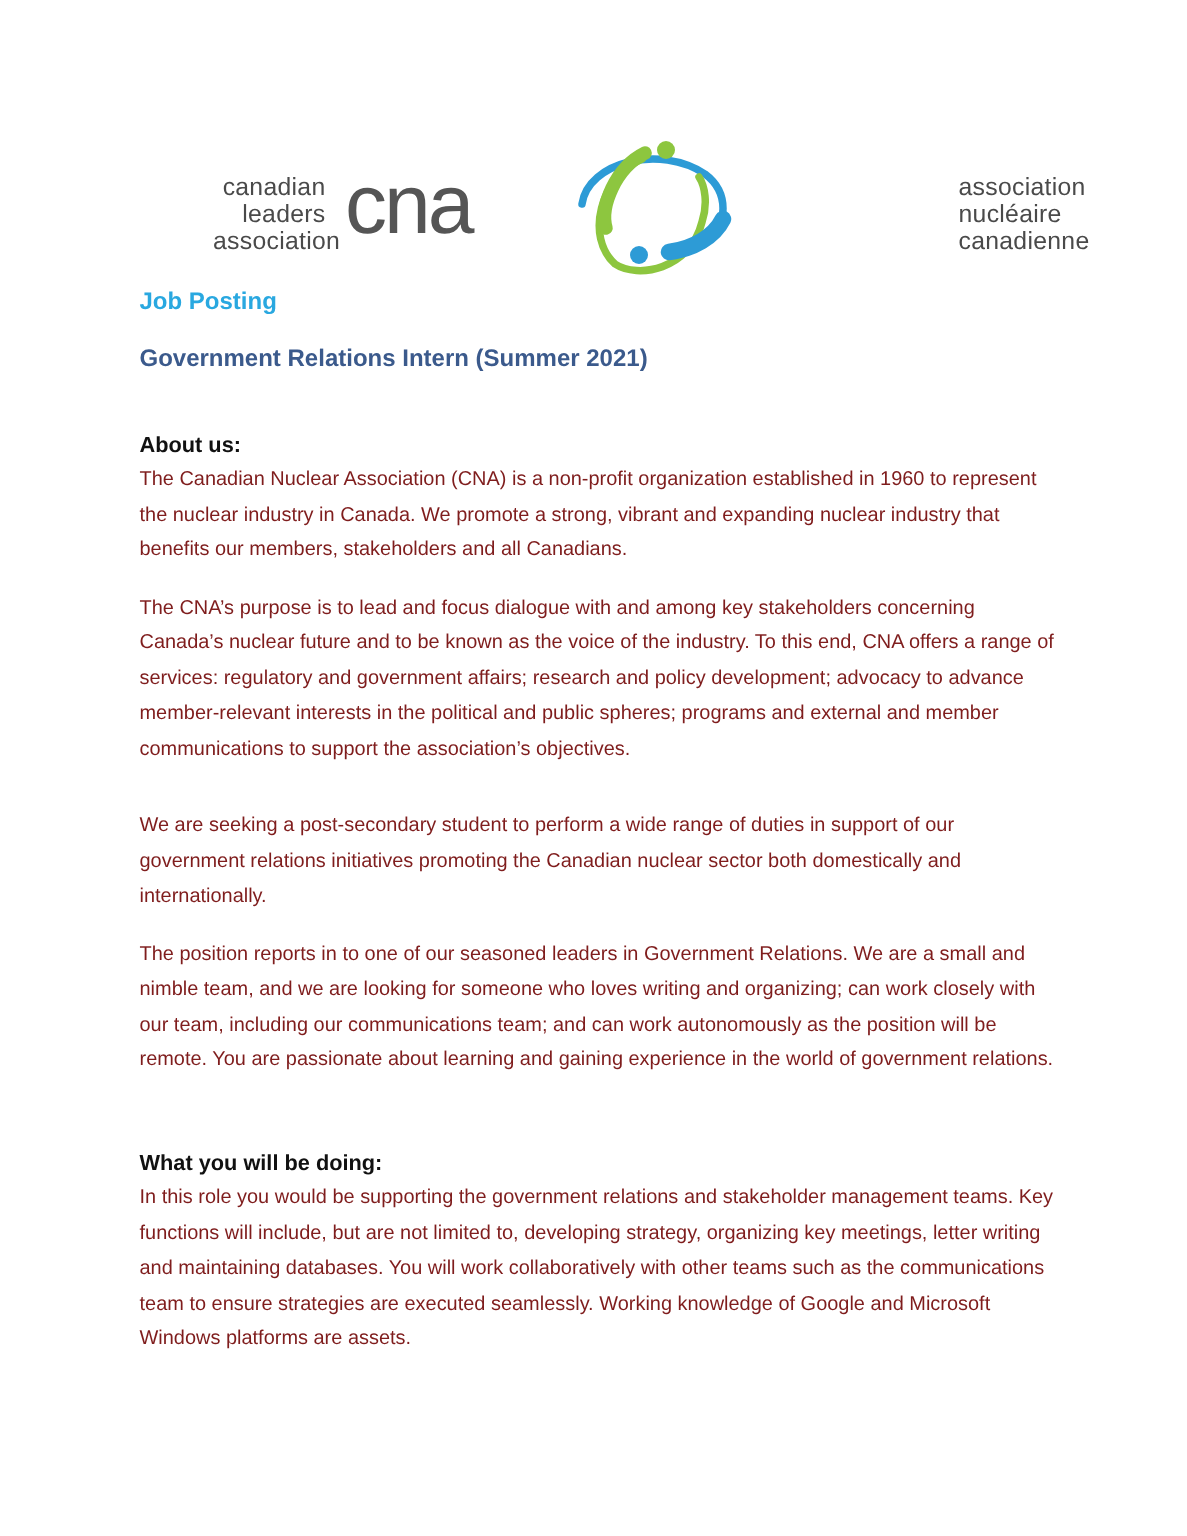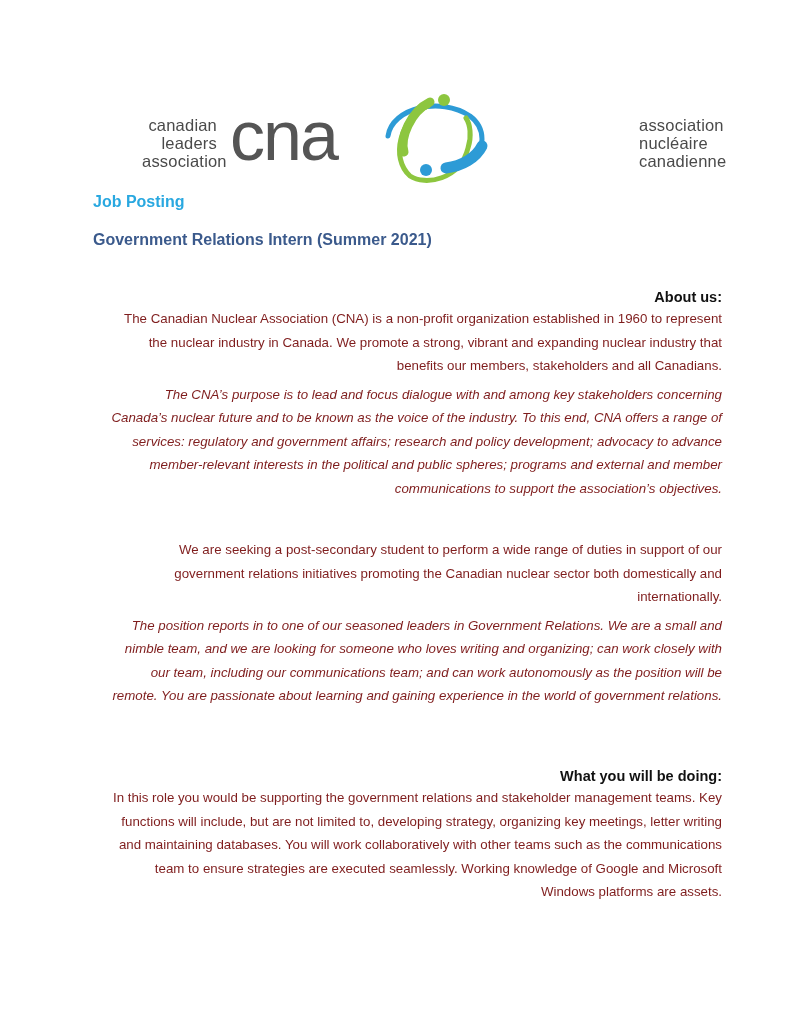--- a/index.html
+++ b/index.html
@@ -2,30 +2,30 @@
 <html><head>
   <meta charset="utf-8">
   <style>
     html, body { margin: 0; padding: 0; background: #ffffff; }
     body { width: 791px; height: 1024px; position: relative; overflow: hidden;
            font-family: "Liberation Sans", sans-serif; color: #111; }
     .logo { position: absolute; left: 94px; top: 88px; width: 590px; height: 100px; margin-left: 48px; }
     .logo .lbl { position: absolute; font-size: 16.5px; line-height: 18px; color: #4a4a4a; letter-spacing: 0.2px; }
     .logo .lbl-left { left: 0; top: 28px; text-align: right; width: 75px; }
     .logo .lbl-right { left: 497px; top: 28px; text-align: left; width: 100px; }
-    .logo .big { position: absolute; top: 6px; font-size: 70px; line-height: 84px; color: #555; letter-spacing: -2px; font-weight: normal; }
+    .logo .big { position: absolute; top: 6px; font-size: 56px; line-height: 84px; color: #555; letter-spacing: -2px; font-weight: normal; }
     .logo .big-cna { left: 88px; }
     .logo .big-anc { left: 355px; }
     .logo .mark { position: absolute; left: 228px; top: 0; width: 130px; height: 100px; }
     .page-title { position: absolute; left: 93px; top: 193px; font-size: 16px; font-weight: bold; color: #29a8e0; }
     .page-subtitle { position: absolute; left: 93px; top: 231px; font-size: 16px; font-weight: bold; color: #3b5a8c; text-align: right; }
-    .section { position: absolute; left: 110px; width: 612px; text-align: right; }
+    .section { position: absolute; left: 93px; width: 612px; }
     .section h3 { margin: 0; font-size: 14.5px; font-weight: bold; color: #111; line-height: 20px; }
     .section p { margin: 0; font-size: 13.3px; line-height: 23.5px; color: #7f1d1d; }
-    .section p + p { margin-top: 5px; font-style: italic; }
+    .section p + p { margin-top: 15px; }
     #s-about { top: 287px; }
     #s-looking { top: 538px; }
     #s-doing { top: 766px; }
   </style>
 </head>
 <body>
 
 <div class="logo">
   <div class="lbl lbl-left">
     <div>canadian</div>

